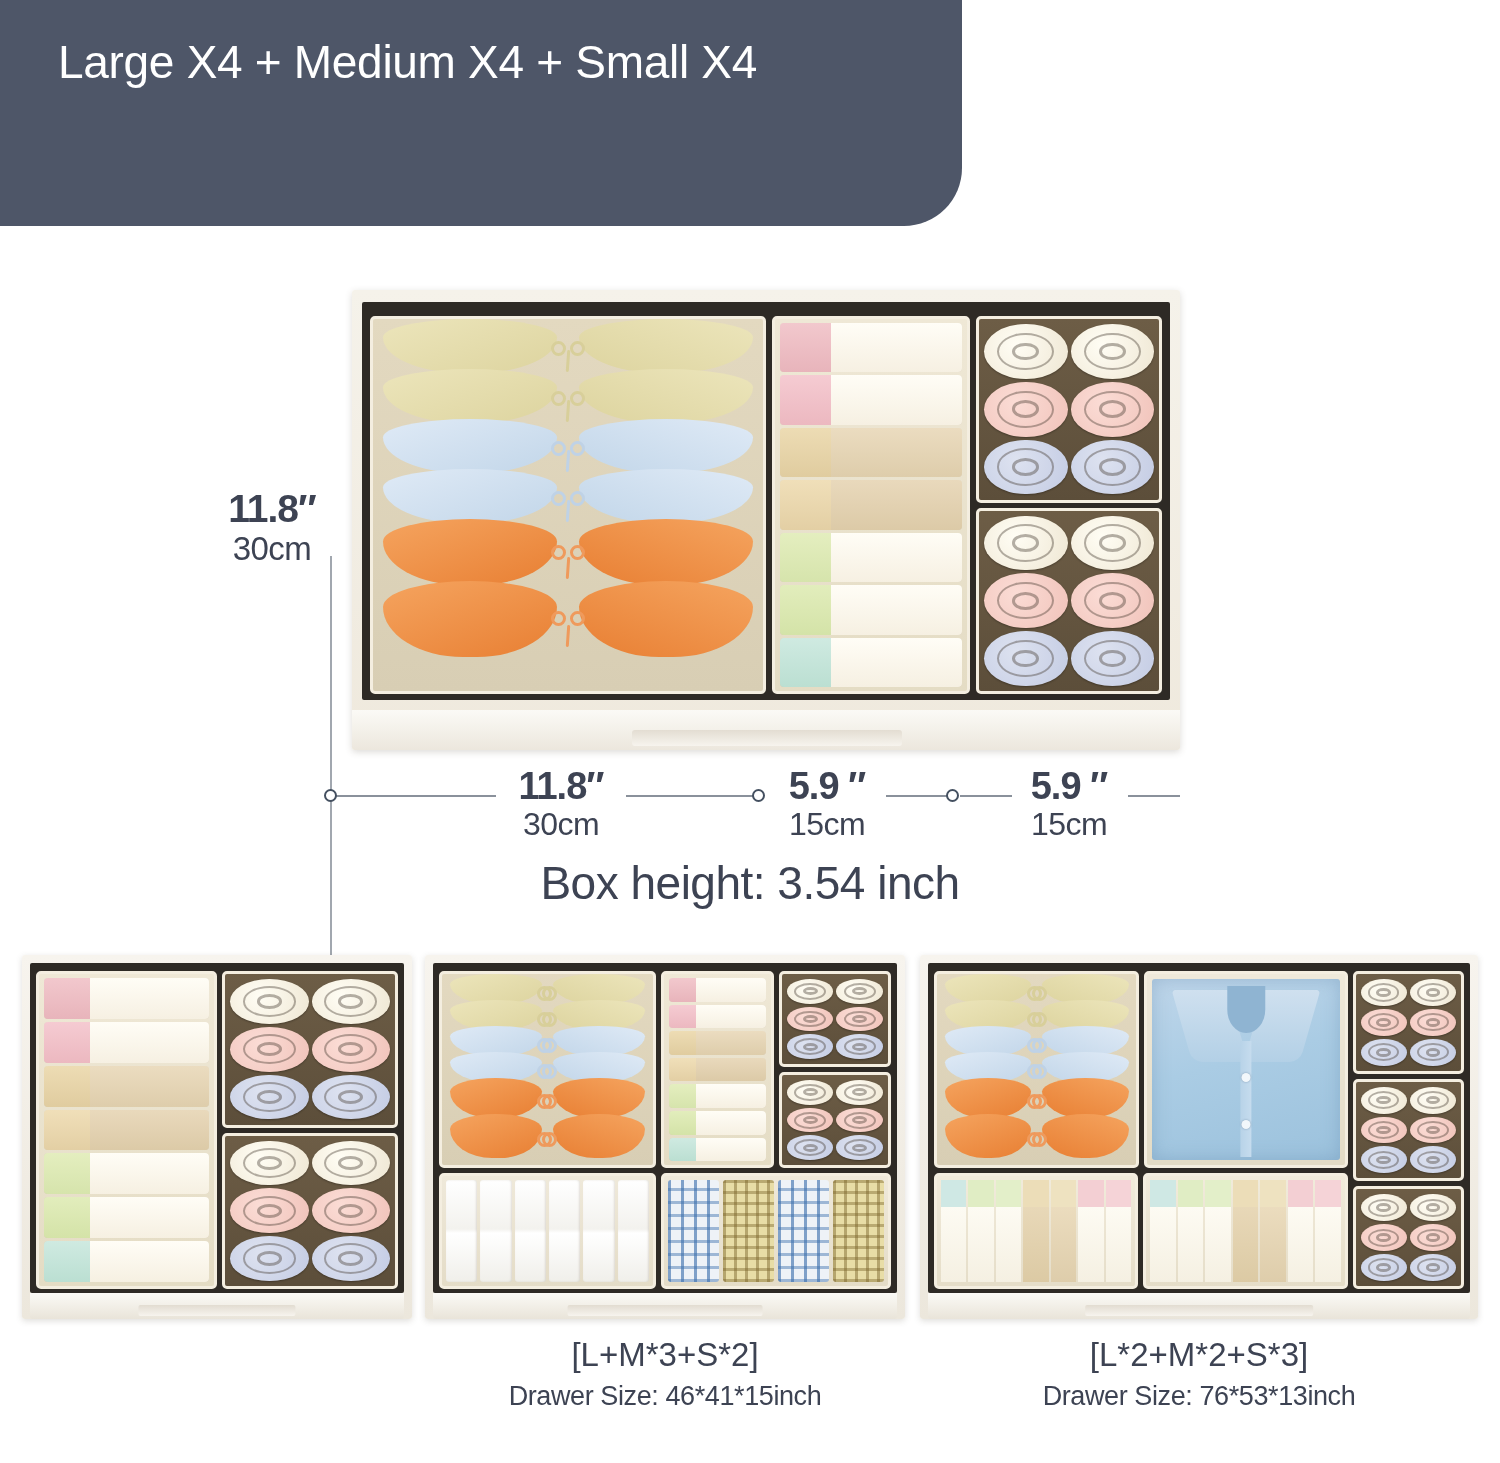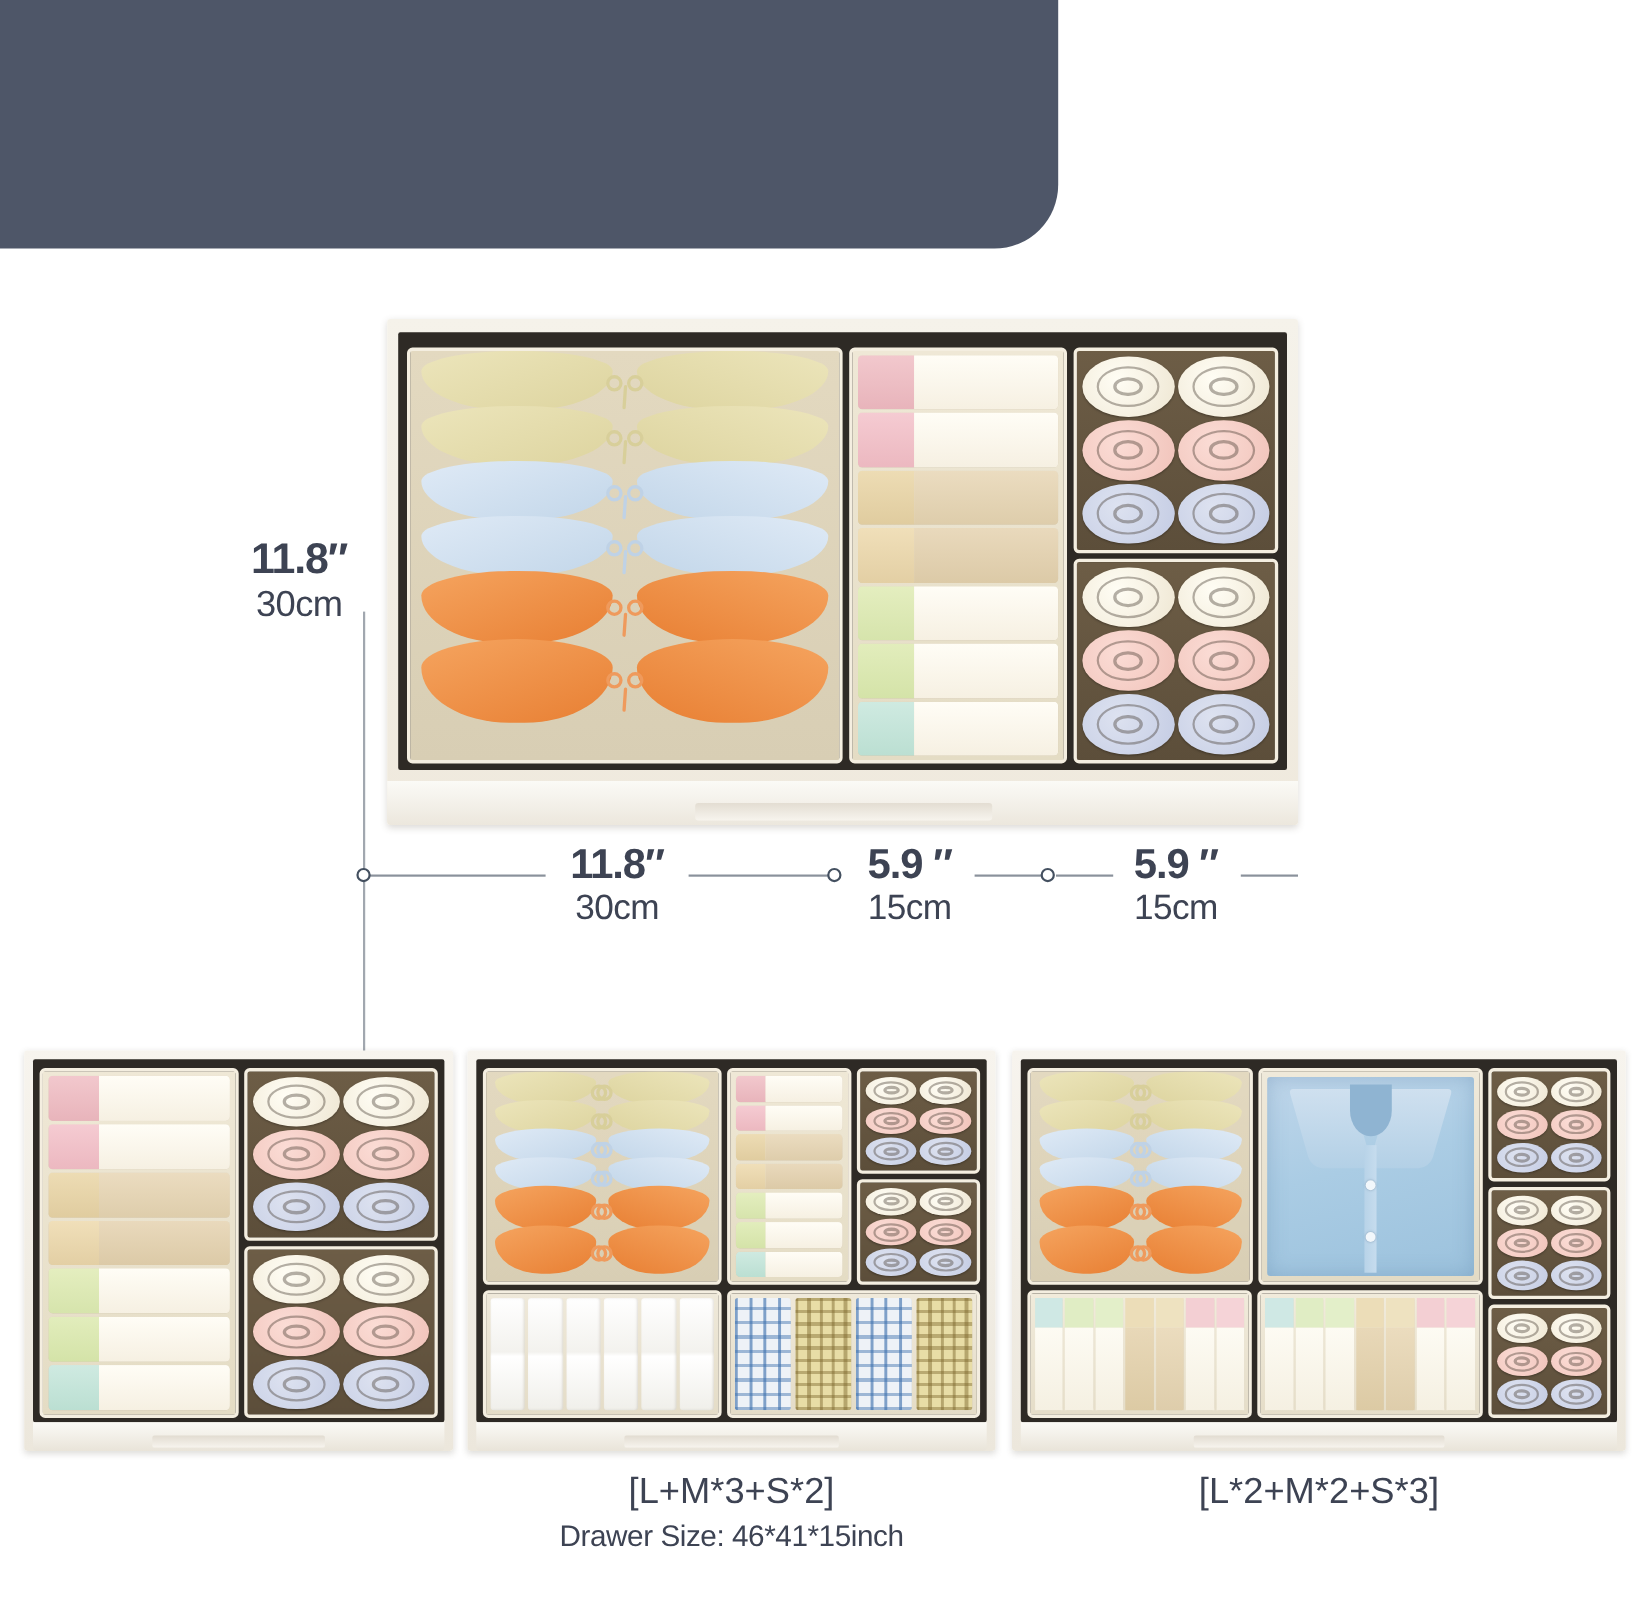--- a/index.html
+++ b/index.html
@@ -199,20 +199,21 @@
                width:20%;height:26%;background:#8fb4d2;border-radius:0 0 50% 50%;}
   .shirt .placket{position:absolute;left:50%;top:34%;transform:translateX(-50%);
                   width:6%;height:64%;background:linear-gradient(90deg,#b8d3e8,#c6dcee);}
   .shirt .btn{position:absolute;left:50%;transform:translateX(-50%);
               width:9px;height:9px;border-radius:50%;background:#f2f7fb;box-shadow:0 0 2px rgba(60,90,120,.5);}
 </style>
 </head>
 <body>
 
 <div class="banner">
+  <div class="banner-sub">Large X4 + Medium X4 + Small X4</div>
 </div>
 
 <div class="hero">
 
   <div class="vdim-line"></div>
   <div class="vdim-dot"></div>
   <div class="vdim-label">
     <div class="big">11.8″</div>
     <div class="small">30cm</div>
   </div>
@@ -331,20 +332,21 @@
     <div class="seg" style="left:886px;width:62px"></div>
     <div class="dot" style="left:946px"></div>
     <div class="seg" style="left:960px;width:52px"></div>
     <div class="lab" style="left:1010px;width:118px">
       <div class="big">5.9 ″</div>
       <div class="small">15cm</div>
     </div>
     <div class="seg" style="left:1128px;width:52px"></div>
   </div>
 
+  <div class="boxheight">Box height: 3.54 inch</div>
 </div>
 
 <div class="panels">
 
   <div class="panel p1">
     <div class="mini">
       <div class="mini-inner" style="height:330px">
         <div class="box mid" style="flex:0 0 50%">
           <div class="roll">
               <div class="end" style="background:linear-gradient(180deg,#f2c8cd,#e8b4bb)"></div>
@@ -649,16 +651,17 @@
             <div class="sock" style="background:radial-gradient(circle at 38% 38%,#dde2f0,#c3cbe3)"></div>
           </div>
         </div>
       </div>
       <div class="mini-front">
           <div class="mini-handle"></div>
         </div>
     </div>
     <div class="caption">
       <div class="code">[L*2+M*2+S*3]</div>
+      <div class="size">Drawer Size: 76*53*13inch</div>
     </div>
   </div>
 
 </div>
 
 </body></html>

